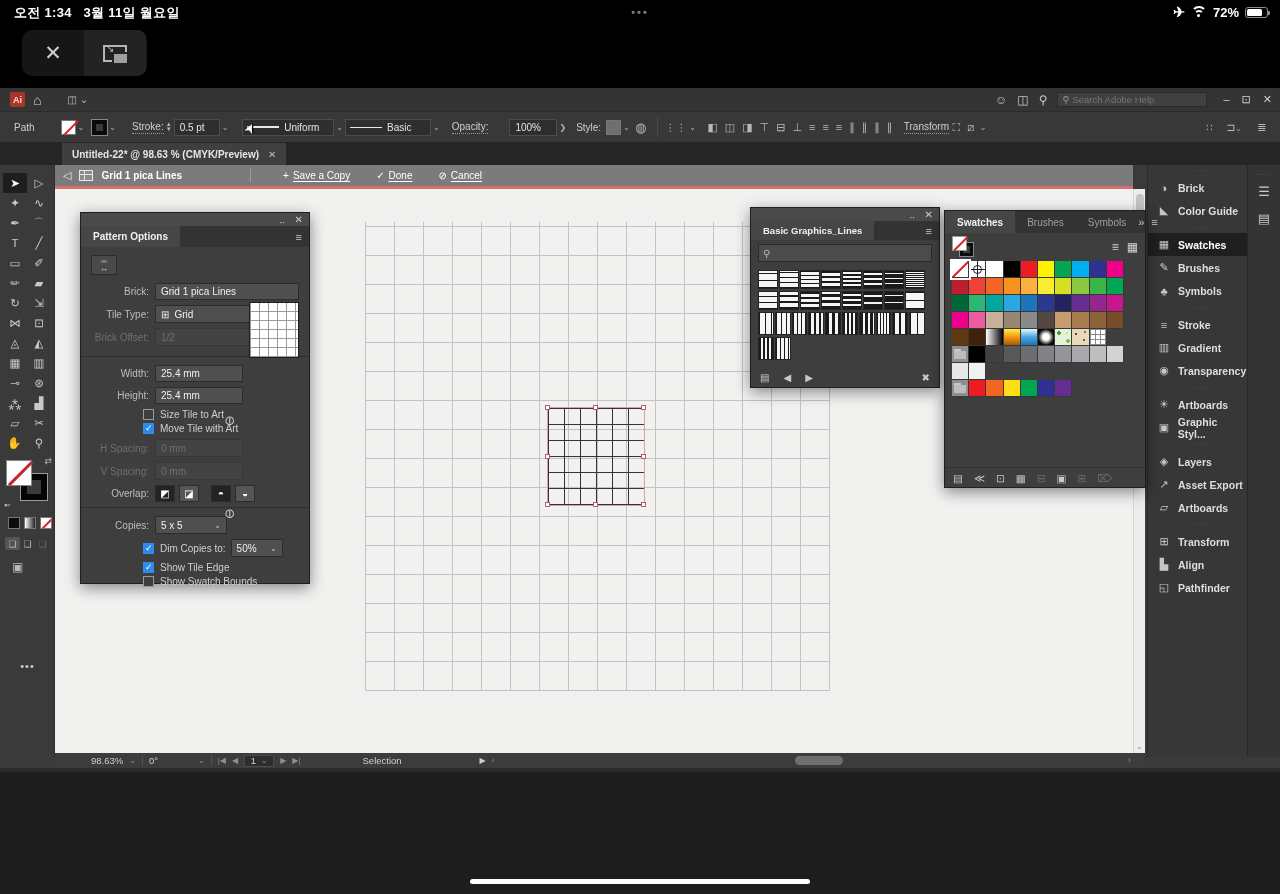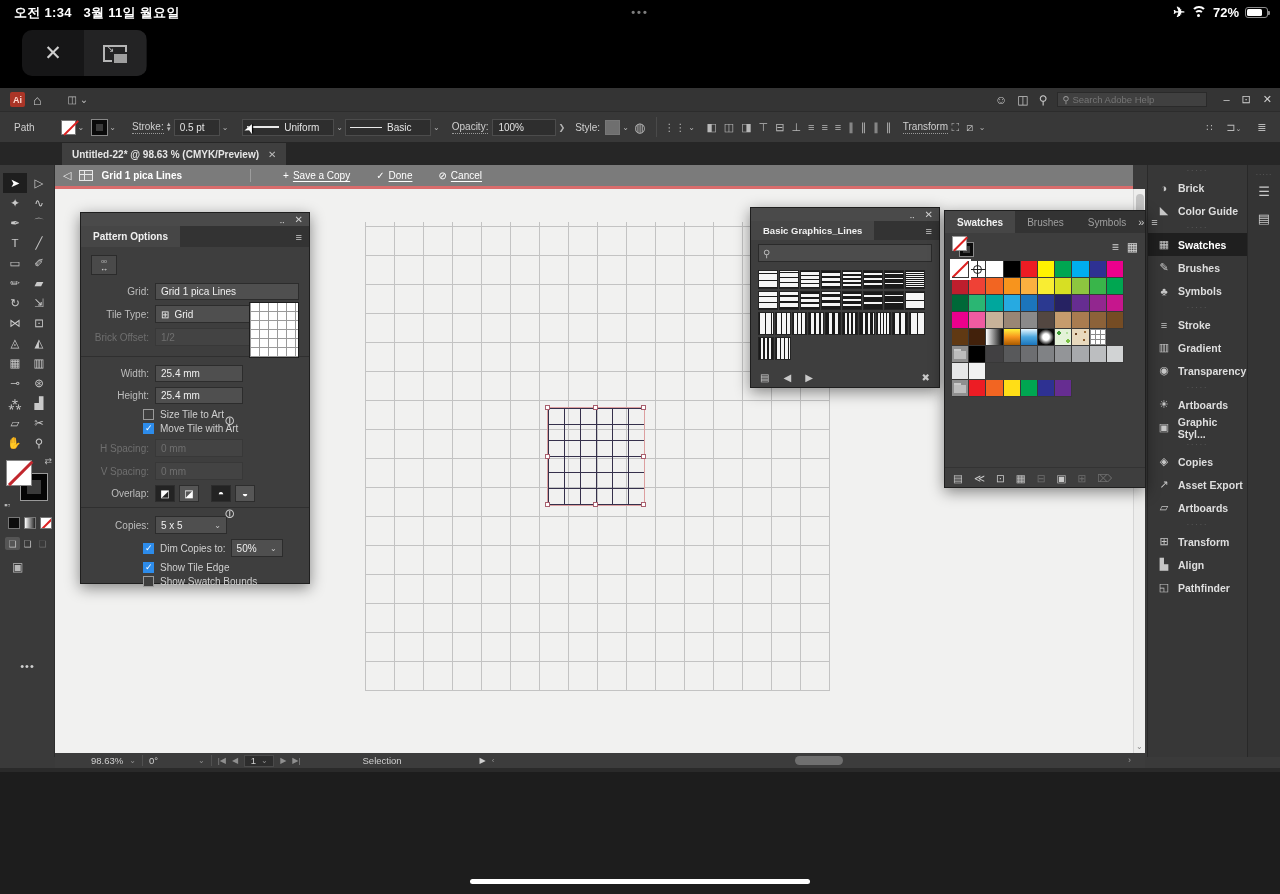--- a/index.html
+++ b/index.html
@@ -291,21 +291,21 @@
         <span class="ln"></span>
           <span>Uniform</span>
       </span>
       <span class="chev">⌄</span>
       <span class="ddl" style="width:86px;">
         <span class="ln thin"></span>
           <span>Basic</span>
       </span>
       <span class="chev">⌄</span>
       <span class="cb-lab cb-under" style="margin-left:10px">Opacity:</span>
-      <span class="field" style="width:64px;margin-left:4px">100%</span>
+      <span class="field" style="width:48px;margin-left:21px">100%</span>
       <span class="chev">❯</span>
       <span class="cb-lab" style="margin-left:8px">Style:</span>
       <span class="swbox" style="background:#6f6f6f;margin-left:5px"></span>
       <span class="chev">⌄</span>
       <span class="cbar-ic" style="font-size:13px">◍</span>
       <span class="vsep"></span>
       <span class="dockdots">⋮⋮</span>
       <span class="chev">⌄</span>
       <span style="display:flex;margin-left:6px">
 
@@ -509,21 +509,21 @@
           <div class="dock-item">
             <span class="dock-ic">▣</span>
             <span>Graphic Styl...</span>
           </div>
         </div>
       <div class="dock-sep"></div>
       <div>
 
       <div class="dock-item">
             <span class="dock-ic">◈</span>
-            <span>Copies</span>
+            <span>Layers</span>
           </div>
           <div class="dock-item">
             <span class="dock-ic">↗</span>
             <span>Asset Export</span>
           </div>
           <div class="dock-item">
             <span class="dock-ic">▱</span>
             <span>Artboards</span>
           </div>
         </div>
@@ -558,21 +558,21 @@
       <div class="ptabrow">
         <span class="ptab">Pattern Options</span>
         <span class="pmenu">≡</span>
       </div>
       <div class="po-body">
         <div class="tiletool">
           <span>▫▫</span>
           <span>↔</span>
         </div>
         <div class="po-row">
-          <span class="po-lab">Grid:</span>
+          <span class="po-lab">Brick:</span>
           <span class="po-input" style="flex:1">Grid 1 pica Lines</span>
         </div>
         <div class="po-row">
           <span class="po-lab">Tile Type:</span>
           <span class="po-dd" style="width:113px">
             <span>⊞</span>
             <span>Grid</span>
             <span class="dch">⌄</span>
           </span>
         </div>

